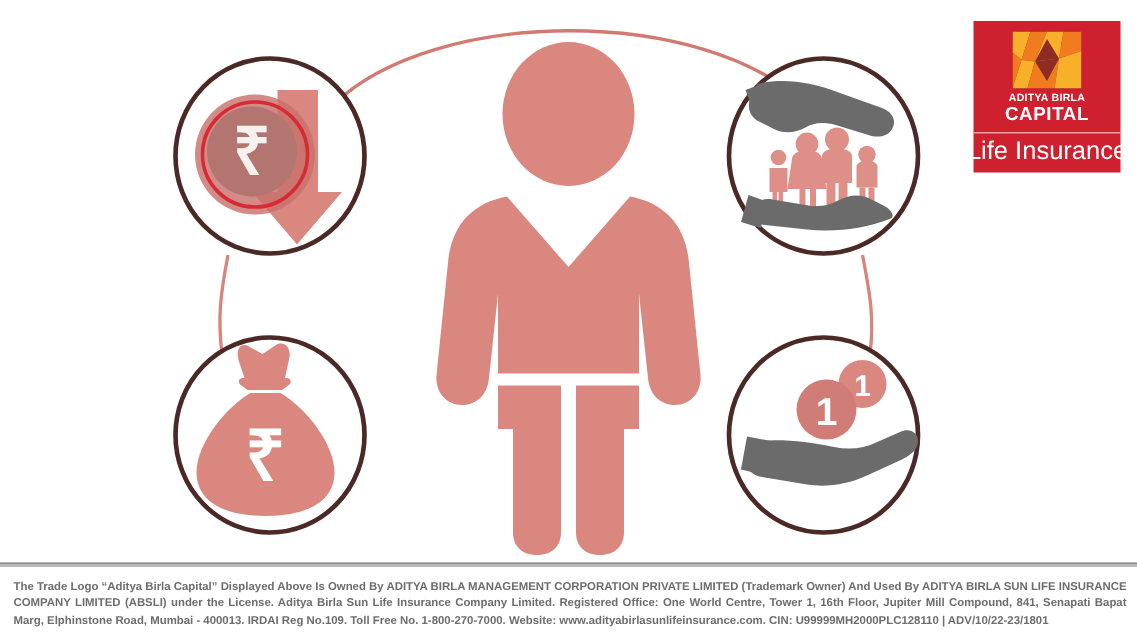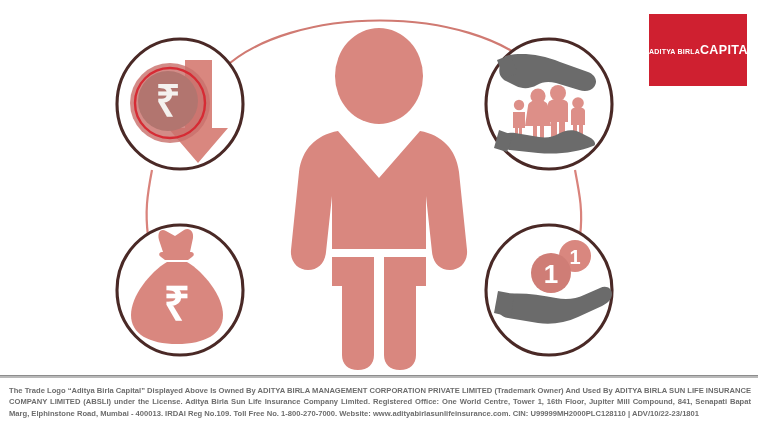--- a/index.html
+++ b/index.html
@@ -31,25 +31,25 @@
     width: 758px;
     height: 374px;
   }
 
   
   #brand-logo {
     position: absolute;
     left: 649px;
     top: 14px;
     width: 98px;
-    height: 72px;
+    height: 101px;
     background: #cf2030;
     box-sizing: border-box;
     display: flex;
-    flex-direction: row;
+    flex-direction: column;
     align-items: center;
   }
   #brand-mark {
     width: 46px;
     height: 38px;
     margin-top: 7px;
   }
   #brand-line1 {
     color: #ffffff;
     font-size: 7px;
@@ -68,22 +68,22 @@
     white-space: nowrap;
   }
   #brand-divider {
     width: 100%;
     height: 1px;
     background: #e8a3aa;
     margin-top: 5px;
   }
   #brand-sub {
     color: #ffffff;
-    font-size: 13px;
-    font-weight: bold;
+    font-size: 17px;
+    font-weight: normal;
     line-height: 24px;
     white-space: nowrap;
   }
 
   
   #footer-rule {
     position: absolute;
     left: 0;
     top: 375px;
     width: 758px;

